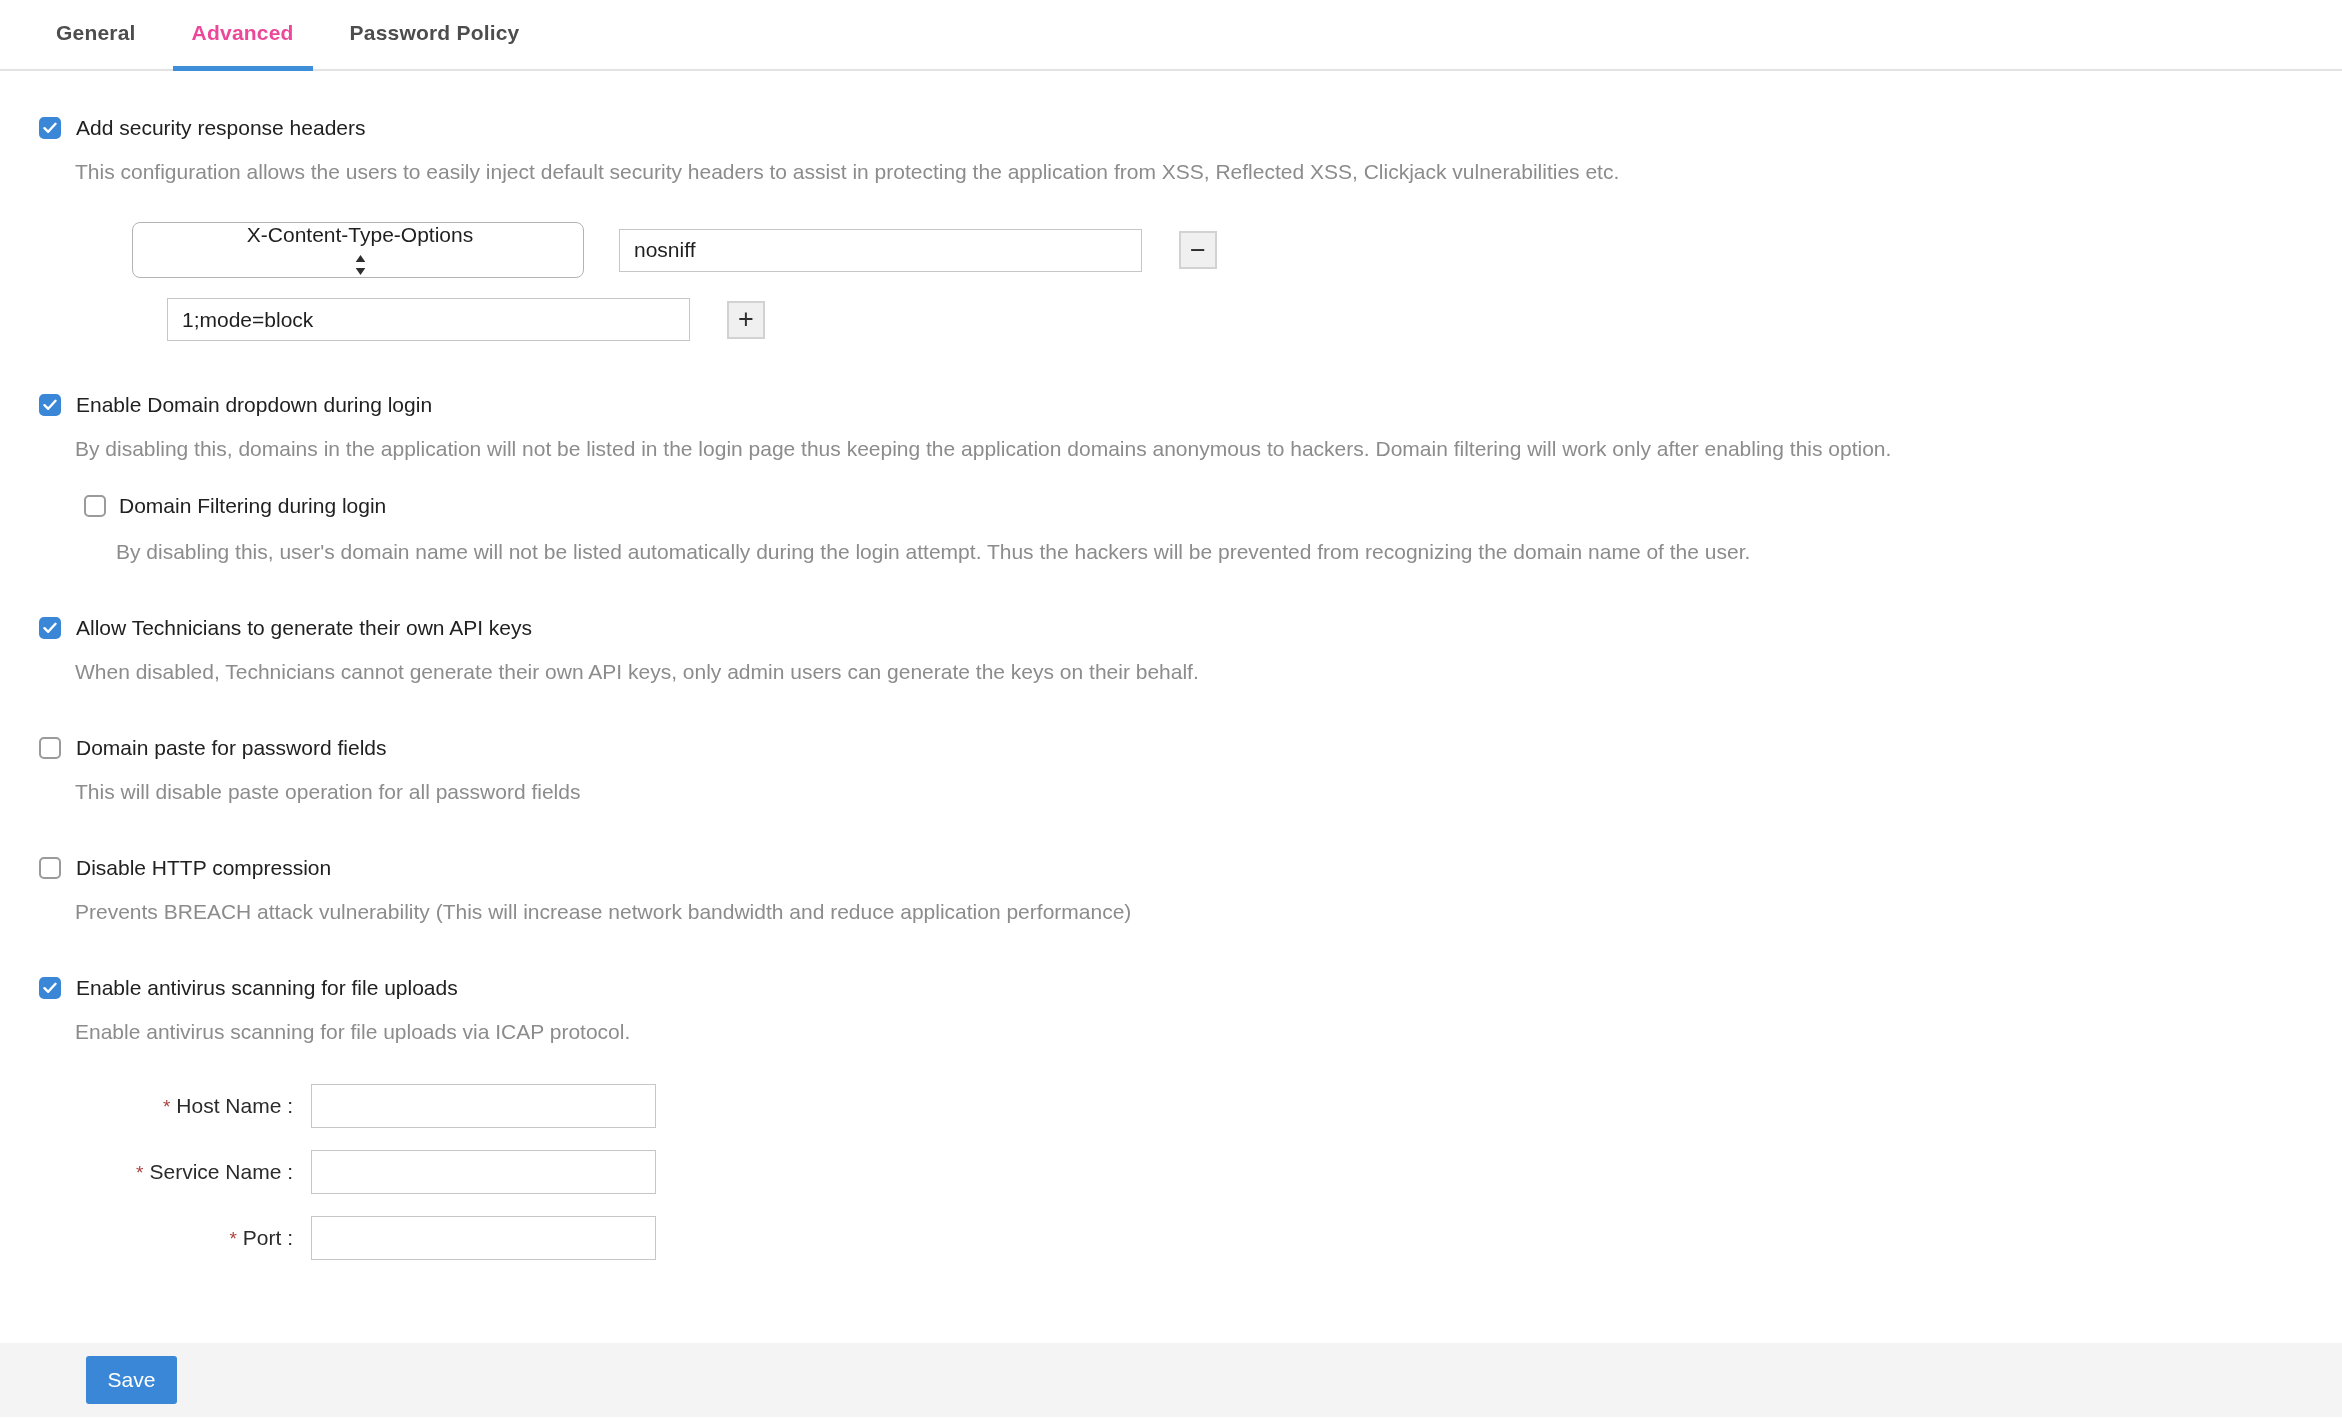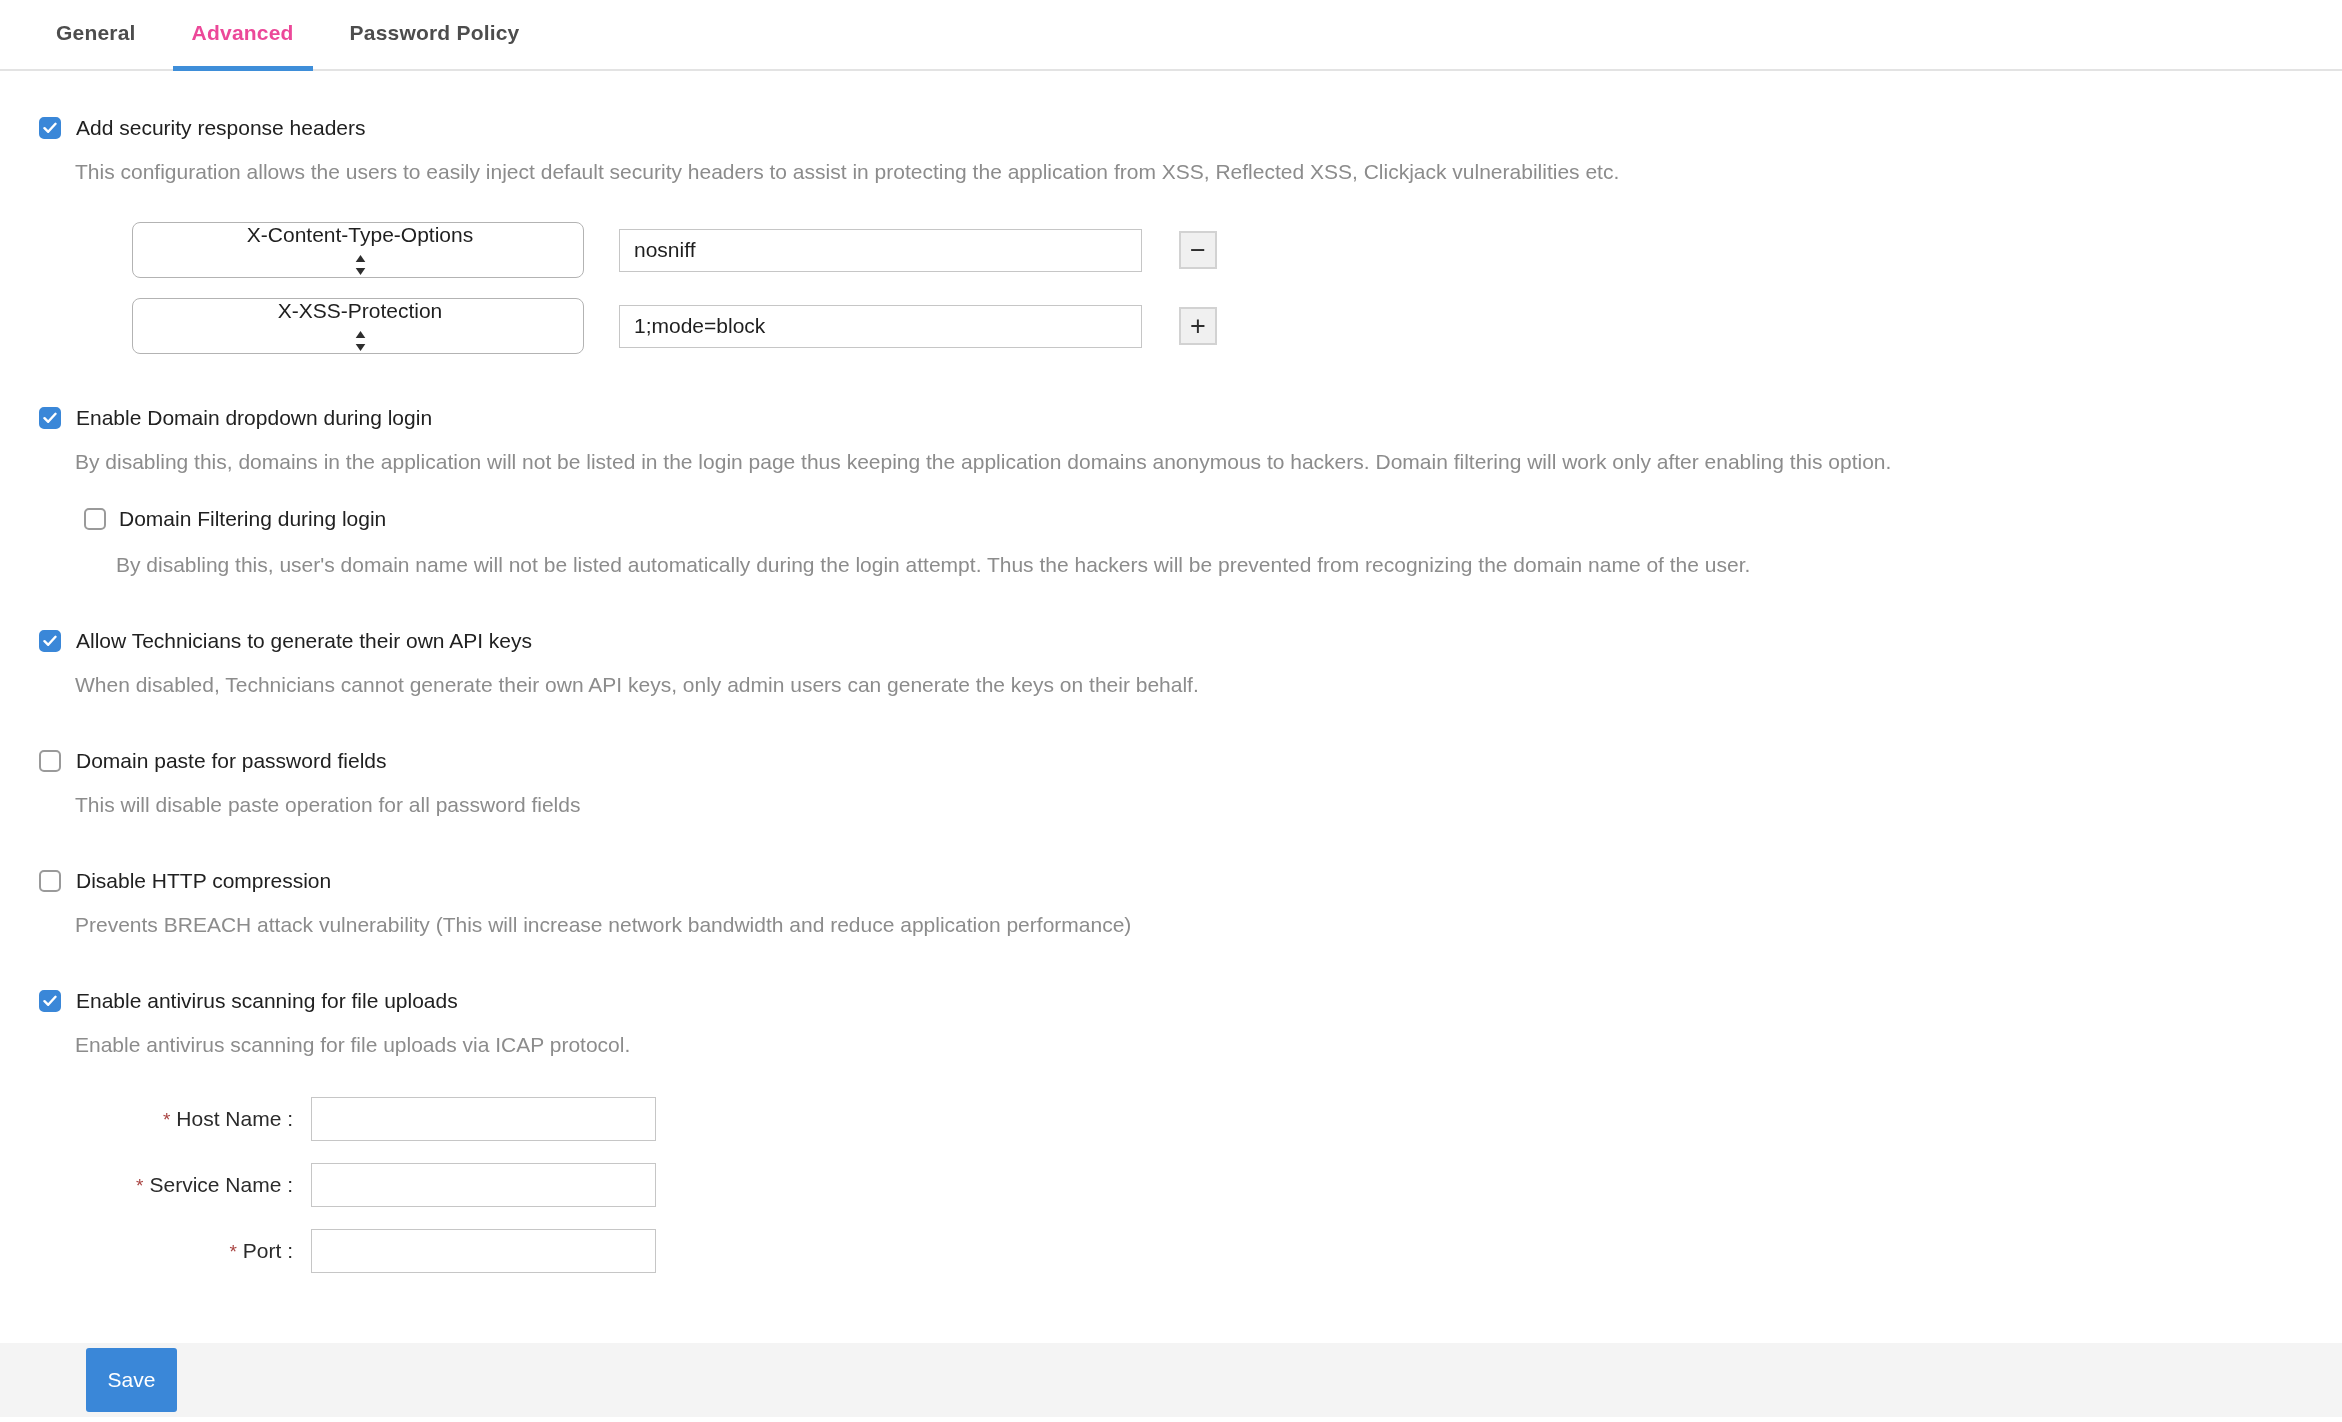--- a/index.html
+++ b/index.html
@@ -130,21 +130,21 @@
   .footer {
     flex: 0 0 74px;
     height: 74px;
     background: #f4f4f4;
     margin-bottom: 5px;
     display: flex;
     align-items: center;
     padding-left: 86px;
   }
   .save-btn {
-    width: 91px; height: 64px;
+    width: 91px; height: 48px;
     background: #3a87d8;
     color: #ffffff;
     border: none;
     border-radius: 3px;
     font-size: 21px;
     font-family: "Liberation Sans", sans-serif;
     cursor: pointer;
   }
 </style>
 </head>
@@ -177,29 +177,20 @@
             <svg width="15" height="24" viewBox="0 0 15 24">
                 <path d="M7.5 2 L12.3 9 H2.7 Z" fill="#2e2e2e"></path>
                 <path d="M7.5 22 L2.7 15 H12.3 Z" fill="#2e2e2e"></path>
               </svg>
           </span>
         </div>
         <input class="textinput hdr-value" type="text" value="nosniff" style="">
         <button class="row-action">−</button>
       </div>
       <div class="hdr-row">
-        <div class="selectbox">
-          <span class="sel-text">X-XSS-Protection</span>
-          <span class="stepper-icon">
-            <svg width="15" height="24" viewBox="0 0 15 24">
-                <path d="M7.5 2 L12.3 9 H2.7 Z" fill="#2e2e2e"></path>
-                <path d="M7.5 22 L2.7 15 H12.3 Z" fill="#2e2e2e"></path>
-              </svg>
-          </span>
-        </div>
         <input class="textinput hdr-value" type="text" value="1;mode=block" style="">
         <button class="row-action">+</button>
       </div>
     </div>
   </div>
 
   <div class="section gap-next">
     <div class="check-row">
       <span class="checkbox checked">
         <svg width="14" height="12" viewBox="0 0 14 12">

